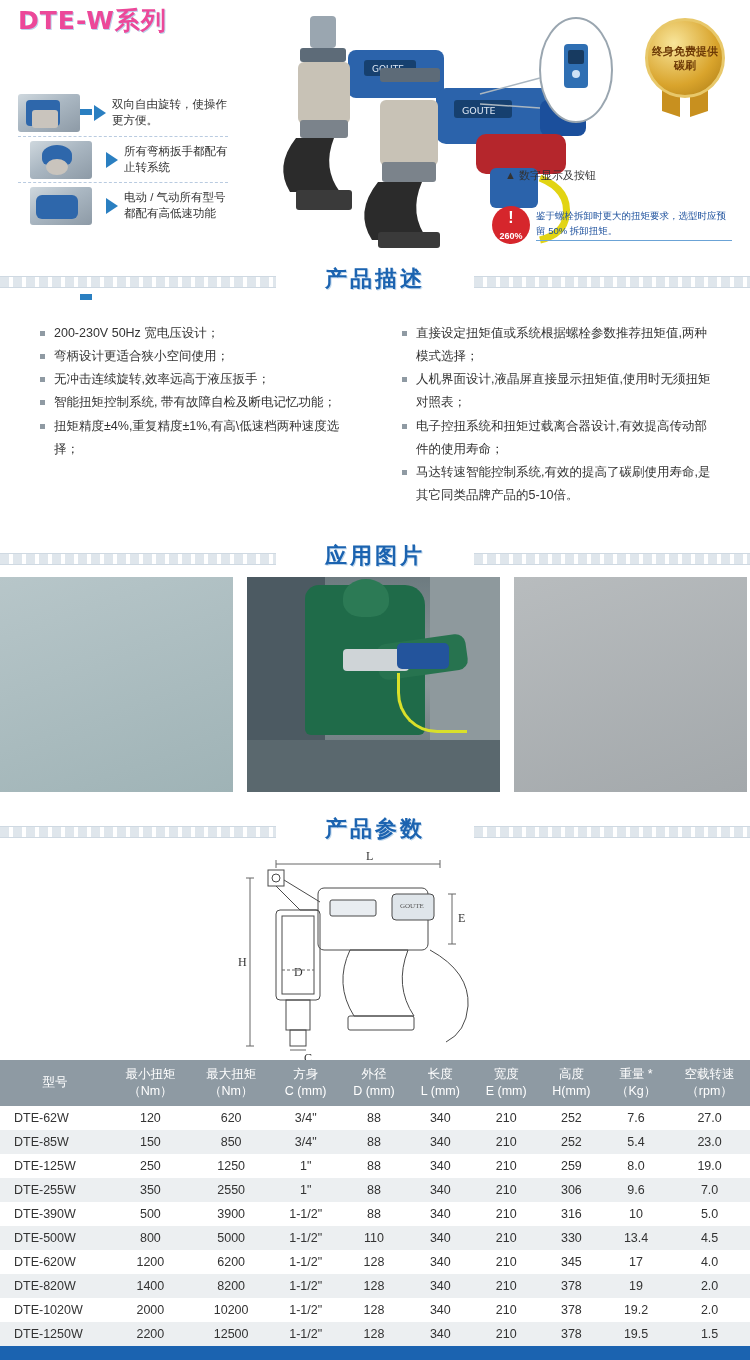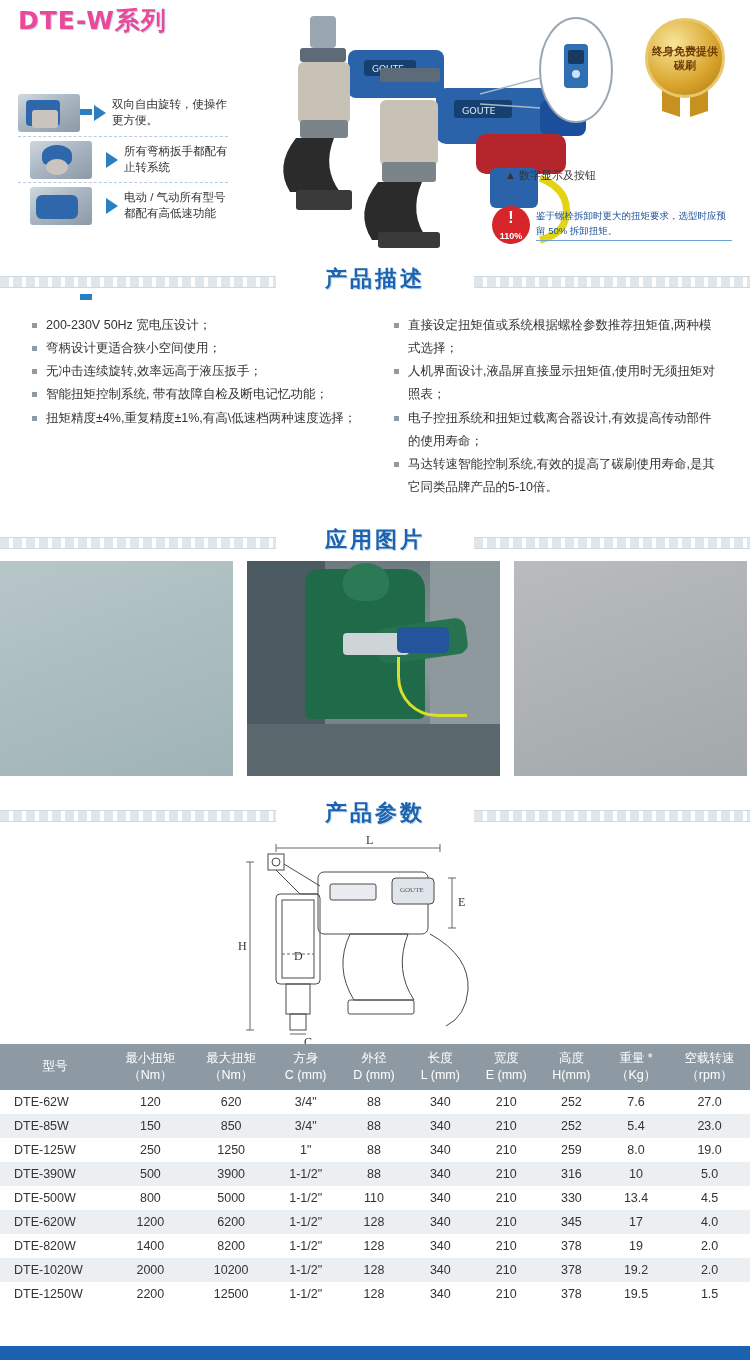--- a/index.html
+++ b/index.html
@@ -102,21 +102,21 @@
   .sec-head .bar.r { right:0; }
   .sec-head .txt {
     position:absolute; left:0; right:0; top:8px; text-align:center;
     font-size:22px; font-weight:bold; color:#1b63b0; letter-spacing:3px;
     font-family:"DejaVu Sans", sans-serif;
     text-shadow:1px 1px 0 #c2d8ec;
   }
 
   
   .desc { display:flex; padding:10px 26px 0 26px; gap:26px; }
-  .desc ul { margin:4px; padding:0; list-style:none; width:50%; }
+  .desc ul { margin:12px; padding:0; list-style:none; width:50%; }
   .desc li {
     position:relative; padding-left:16px; font-size:12.5px; line-height:1.85; color:#333;
   }
   .desc li:before {
     content:""; position:absolute; left:2px; top:9px; width:5px; height:5px; background:#8f9aa3;
   }
 
   
   .apps { display:flex; gap:14px; padding:0 0 0 0; }
   .app-img { height:215px; }
@@ -234,21 +234,21 @@
       <div class="tail l"></div>
         <div class="tail r"></div>
       <div class="ribbon-circle">
           <span>终身免费提供碳刷</span>
         </div>
     </div>
 
     <div class="warn">
       <div class="warn-ico">
         <div class="ex">!</div>
-        <span>110%</span>
+        <span>260%</span>
       </div>
       <div class="warn-text">鉴于螺栓拆卸时更大的扭矩要求，选型时应预留 50% 拆卸扭矩。</div>
     </div>
   </div>
 
   <div class="sec-head">
     <div class="bar l"></div>
       <div class="bar r"></div>
     <div class="txt">产品描述</div>
   </div>
@@ -417,20 +417,32 @@
           <td>1250</td>
           <td>1"</td>
           <td>88</td>
           <td>340</td>
           <td>210</td>
           <td>259</td>
           <td>8.0</td>
           <td>19.0</td>
         </tr>
         <tr>
+          <td>DTE-255W</td>
+          <td>350</td>
+          <td>2550</td>
+          <td>1"</td>
+          <td>88</td>
+          <td>340</td>
+          <td>210</td>
+          <td>306</td>
+          <td>9.6</td>
+          <td>7.0</td>
+        </tr>
+        <tr>
           <td>DTE-390W</td>
           <td>500</td>
           <td>3900</td>
           <td>1-1/2"</td>
           <td>88</td>
           <td>340</td>
           <td>210</td>
           <td>316</td>
           <td>10</td>
           <td>5.0</td>

